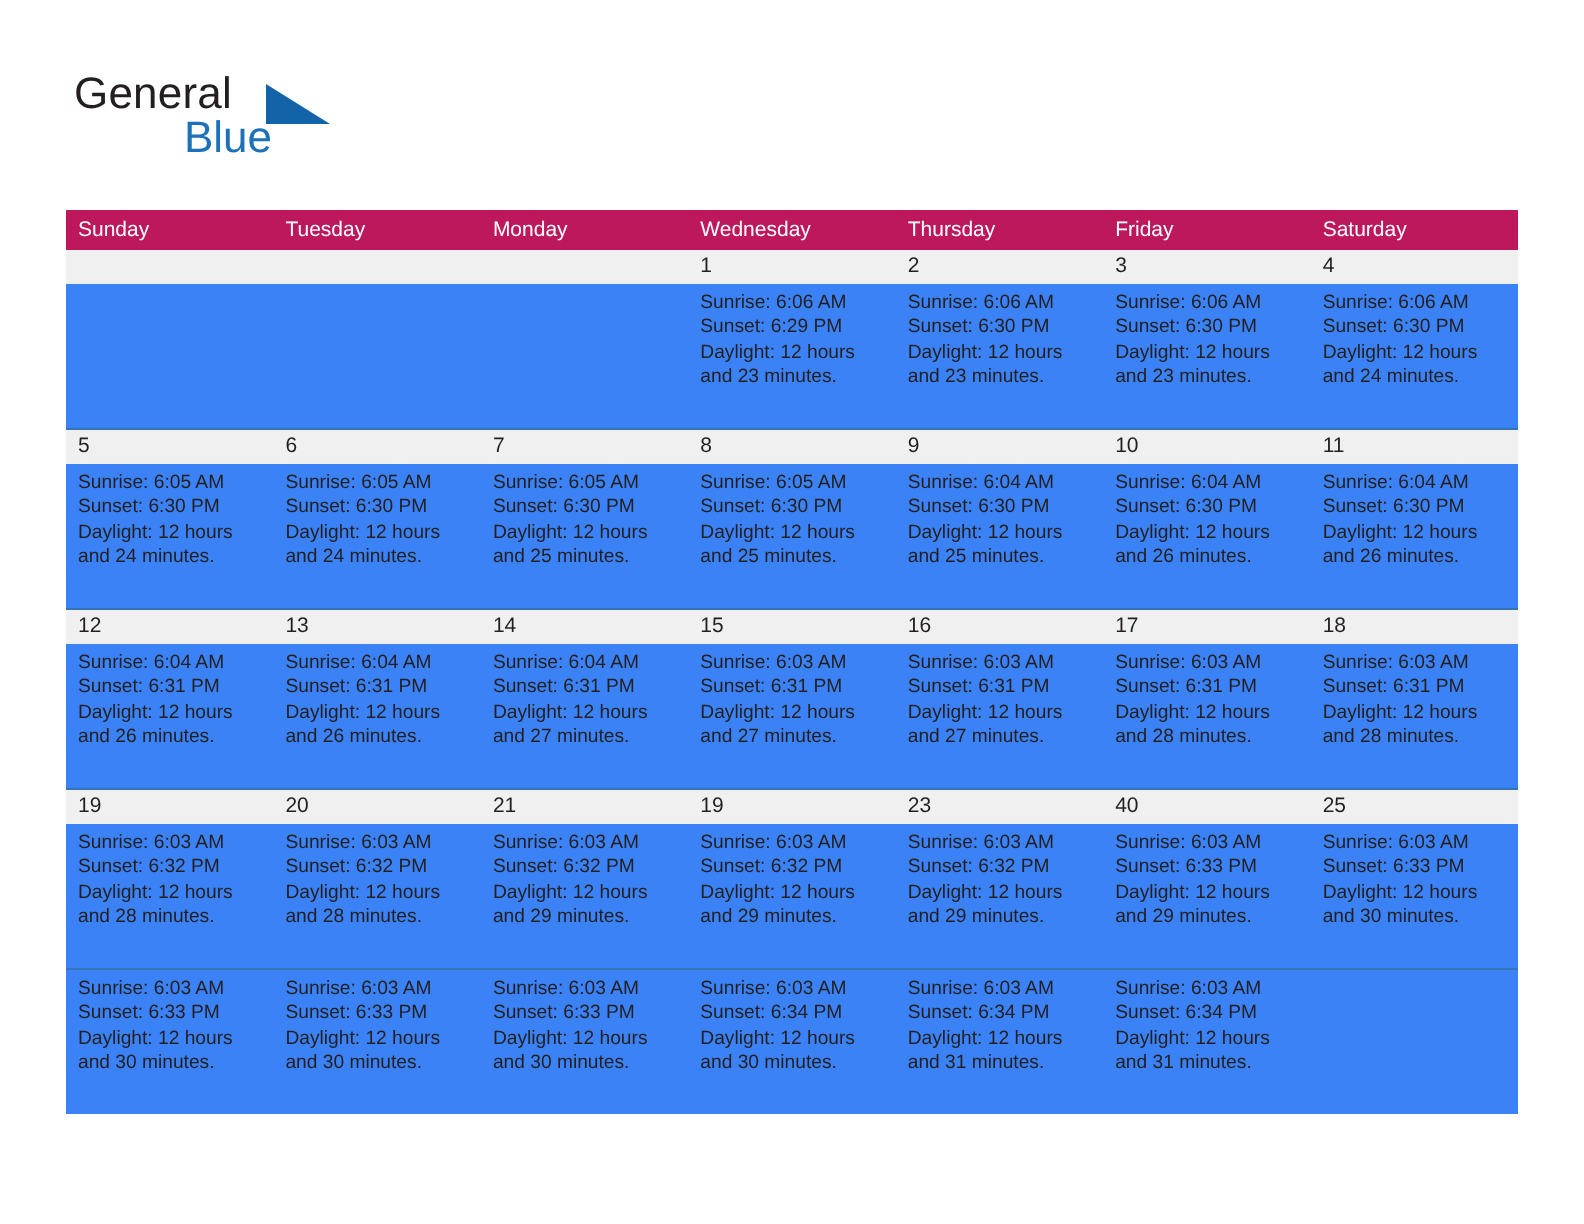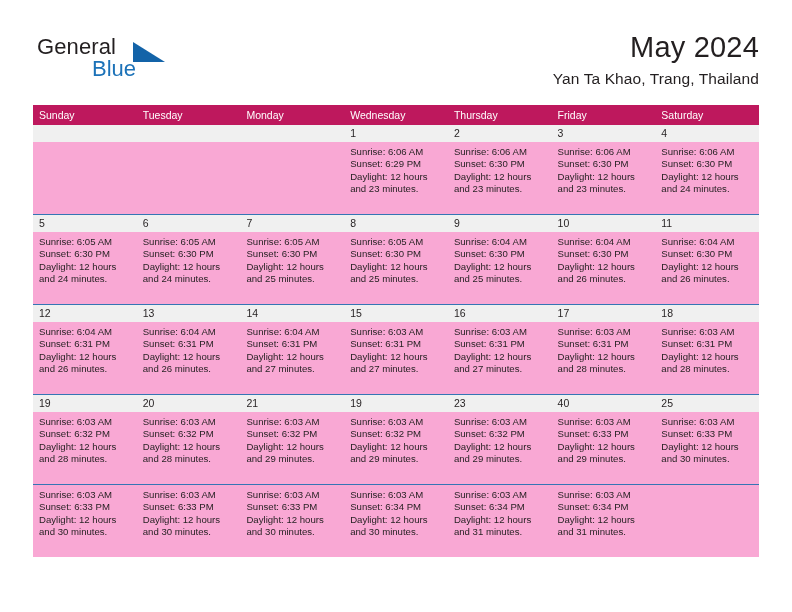--- a/index.html
+++ b/index.html
@@ -120,21 +120,21 @@
   .daynum-row .cell {
     flex: 1 1 0;
     font-size: 10.5px;
     line-height: 17px;
     padding-left: 6px;
     box-sizing: border-box;
     color: #231f20;
   }
   .info-row {
     display: flex;
-    background: #f9a8d4;
+    background: #3b82f6;
     min-height: 72px;
   }
   .info-row .cell {
     flex: 1 1 0;
     padding: 4px 6px 0 6px;
     box-sizing: border-box;
   }
   .info-line {
     font-size: 9.6px;
     line-height: 12.4px;
@@ -145,24 +145,20 @@
 </head>
 <body>
 
 <div class="page">
 
   <div class="header">
     <div class="logo">
       <span class="logo-general">General</span>
       <span class="logo-triangle"></span>
       <span class="logo-blue">Blue</span>
-    </div>
-    <div class="title-block">
-      <div class="title">May 2024</div>
-      <div class="subtitle">Yan Ta Khao, Trang, Thailand</div>
     </div>
   </div>
 
   <div class="calendar">
     <div class="cal-head" id="weekday-header">
         <div class="cell">Sunday</div>
         <div class="cell">Tuesday</div>
         <div class="cell">Monday</div>
         <div class="cell">Wednesday</div>
         <div class="cell">Thursday</div>

